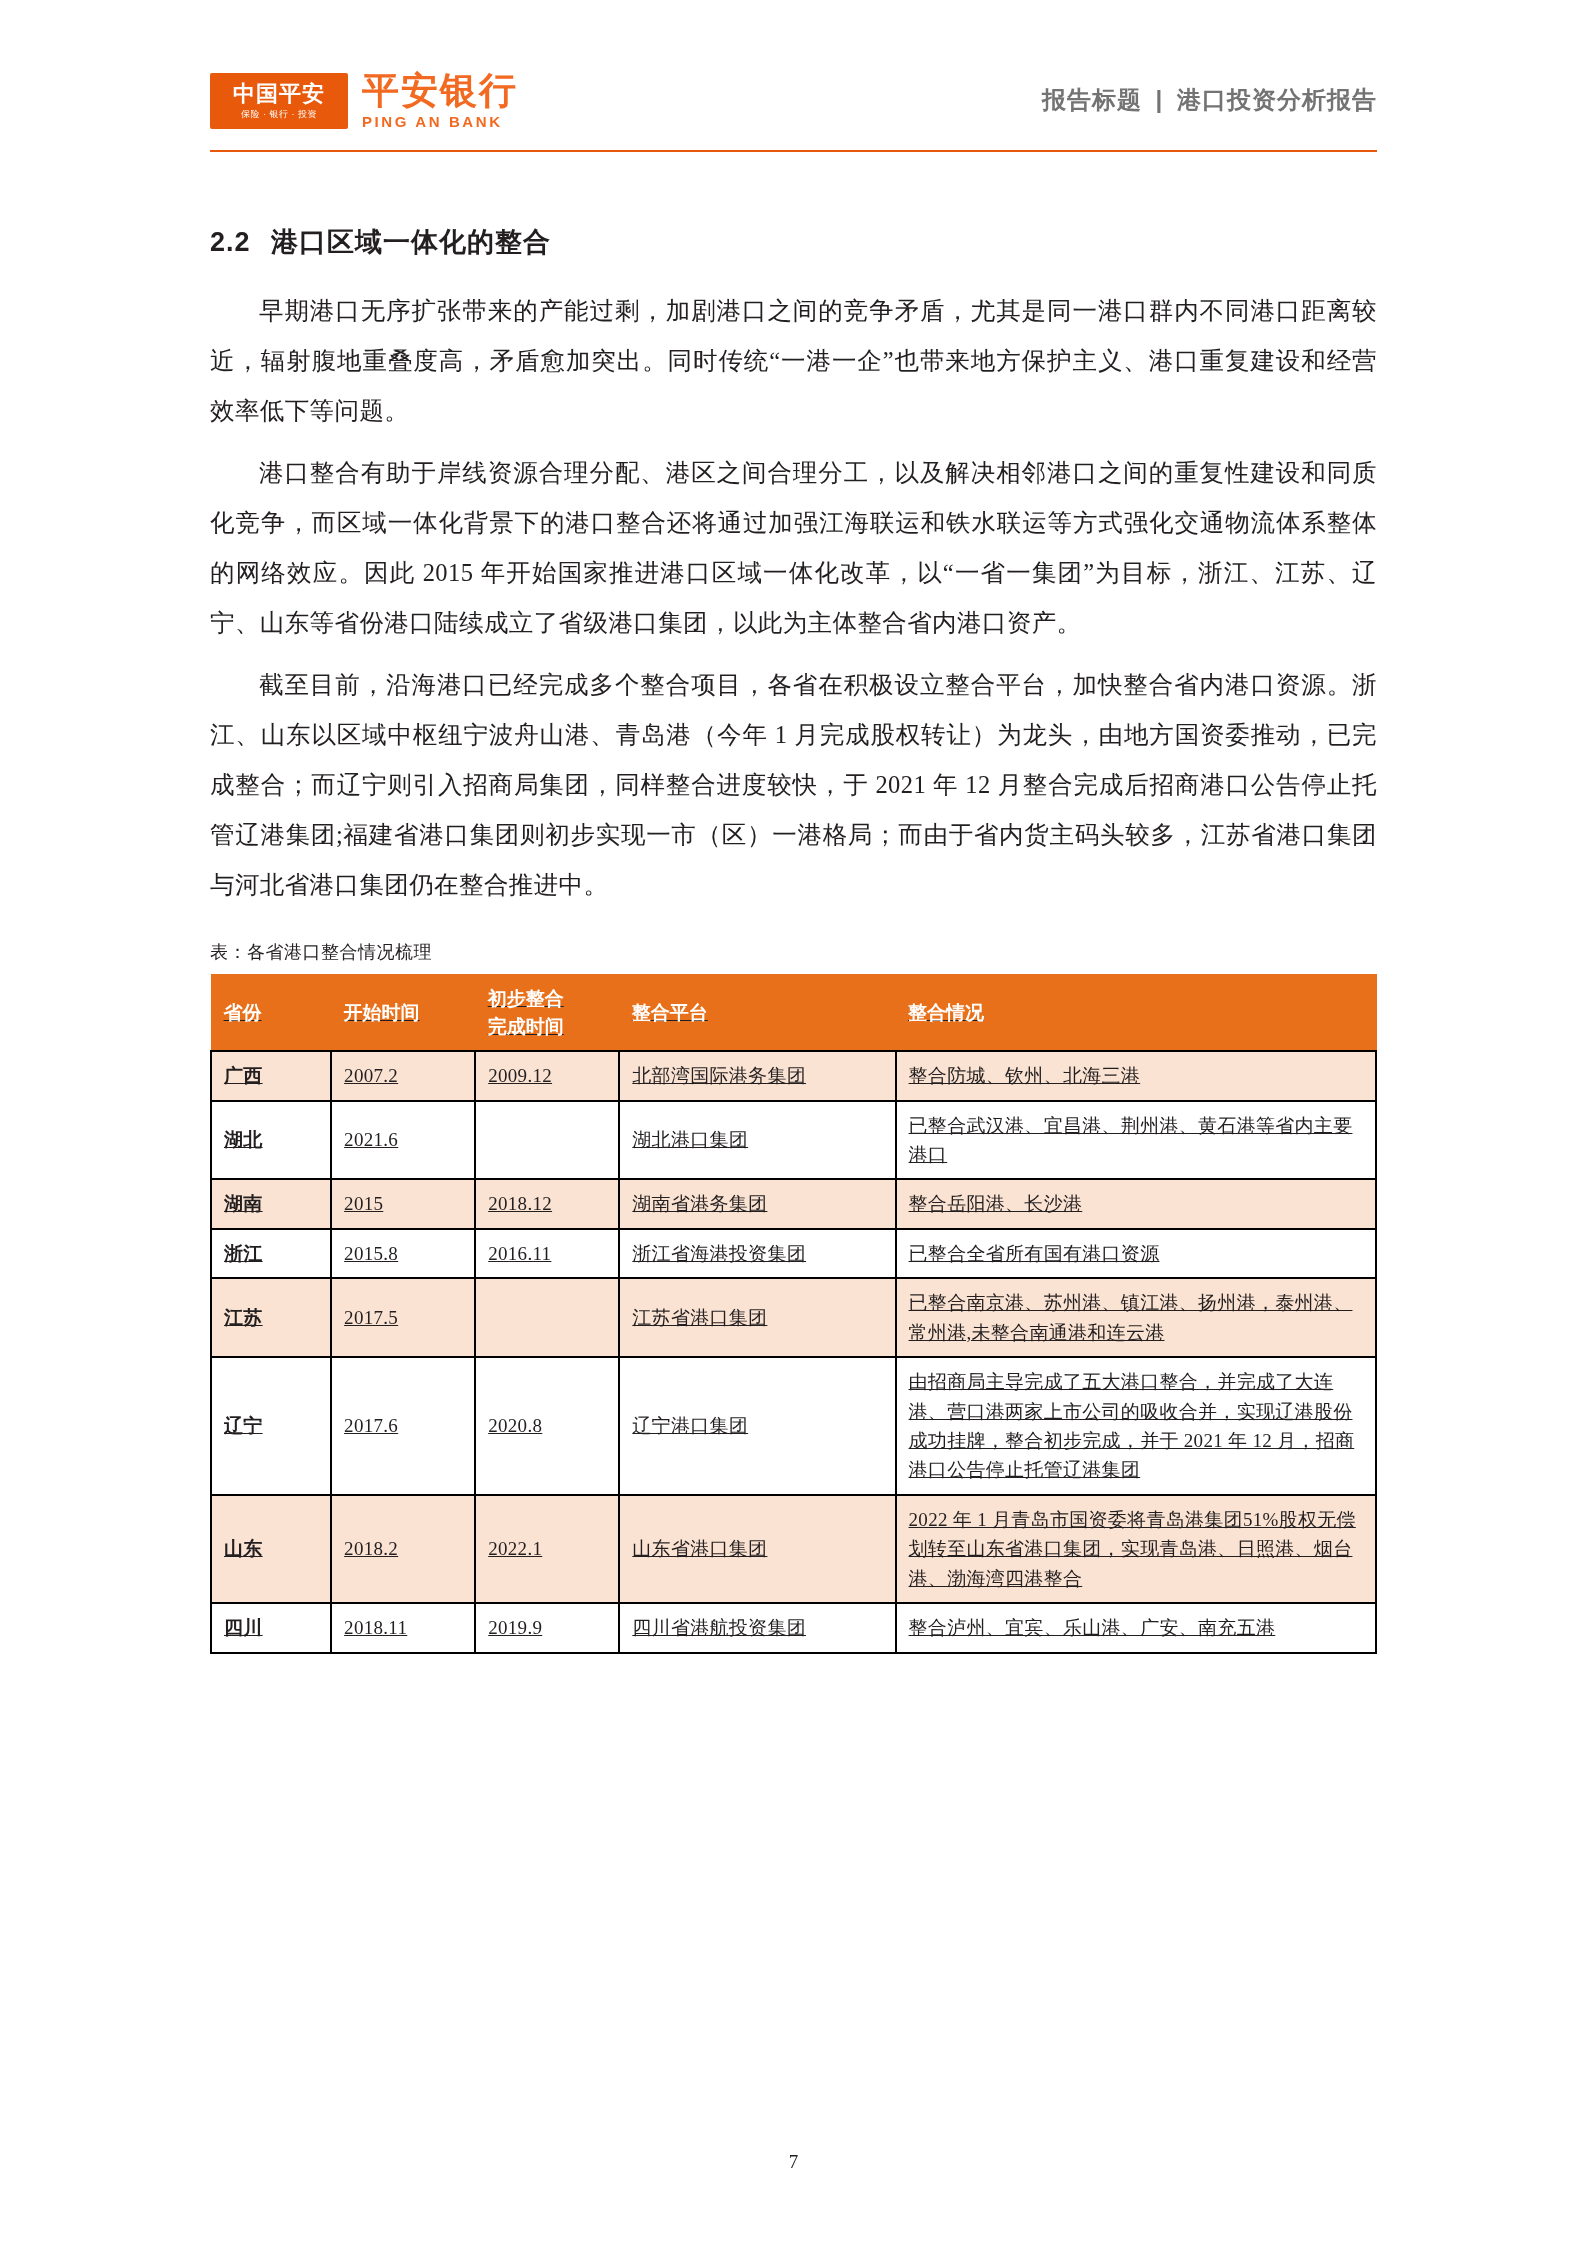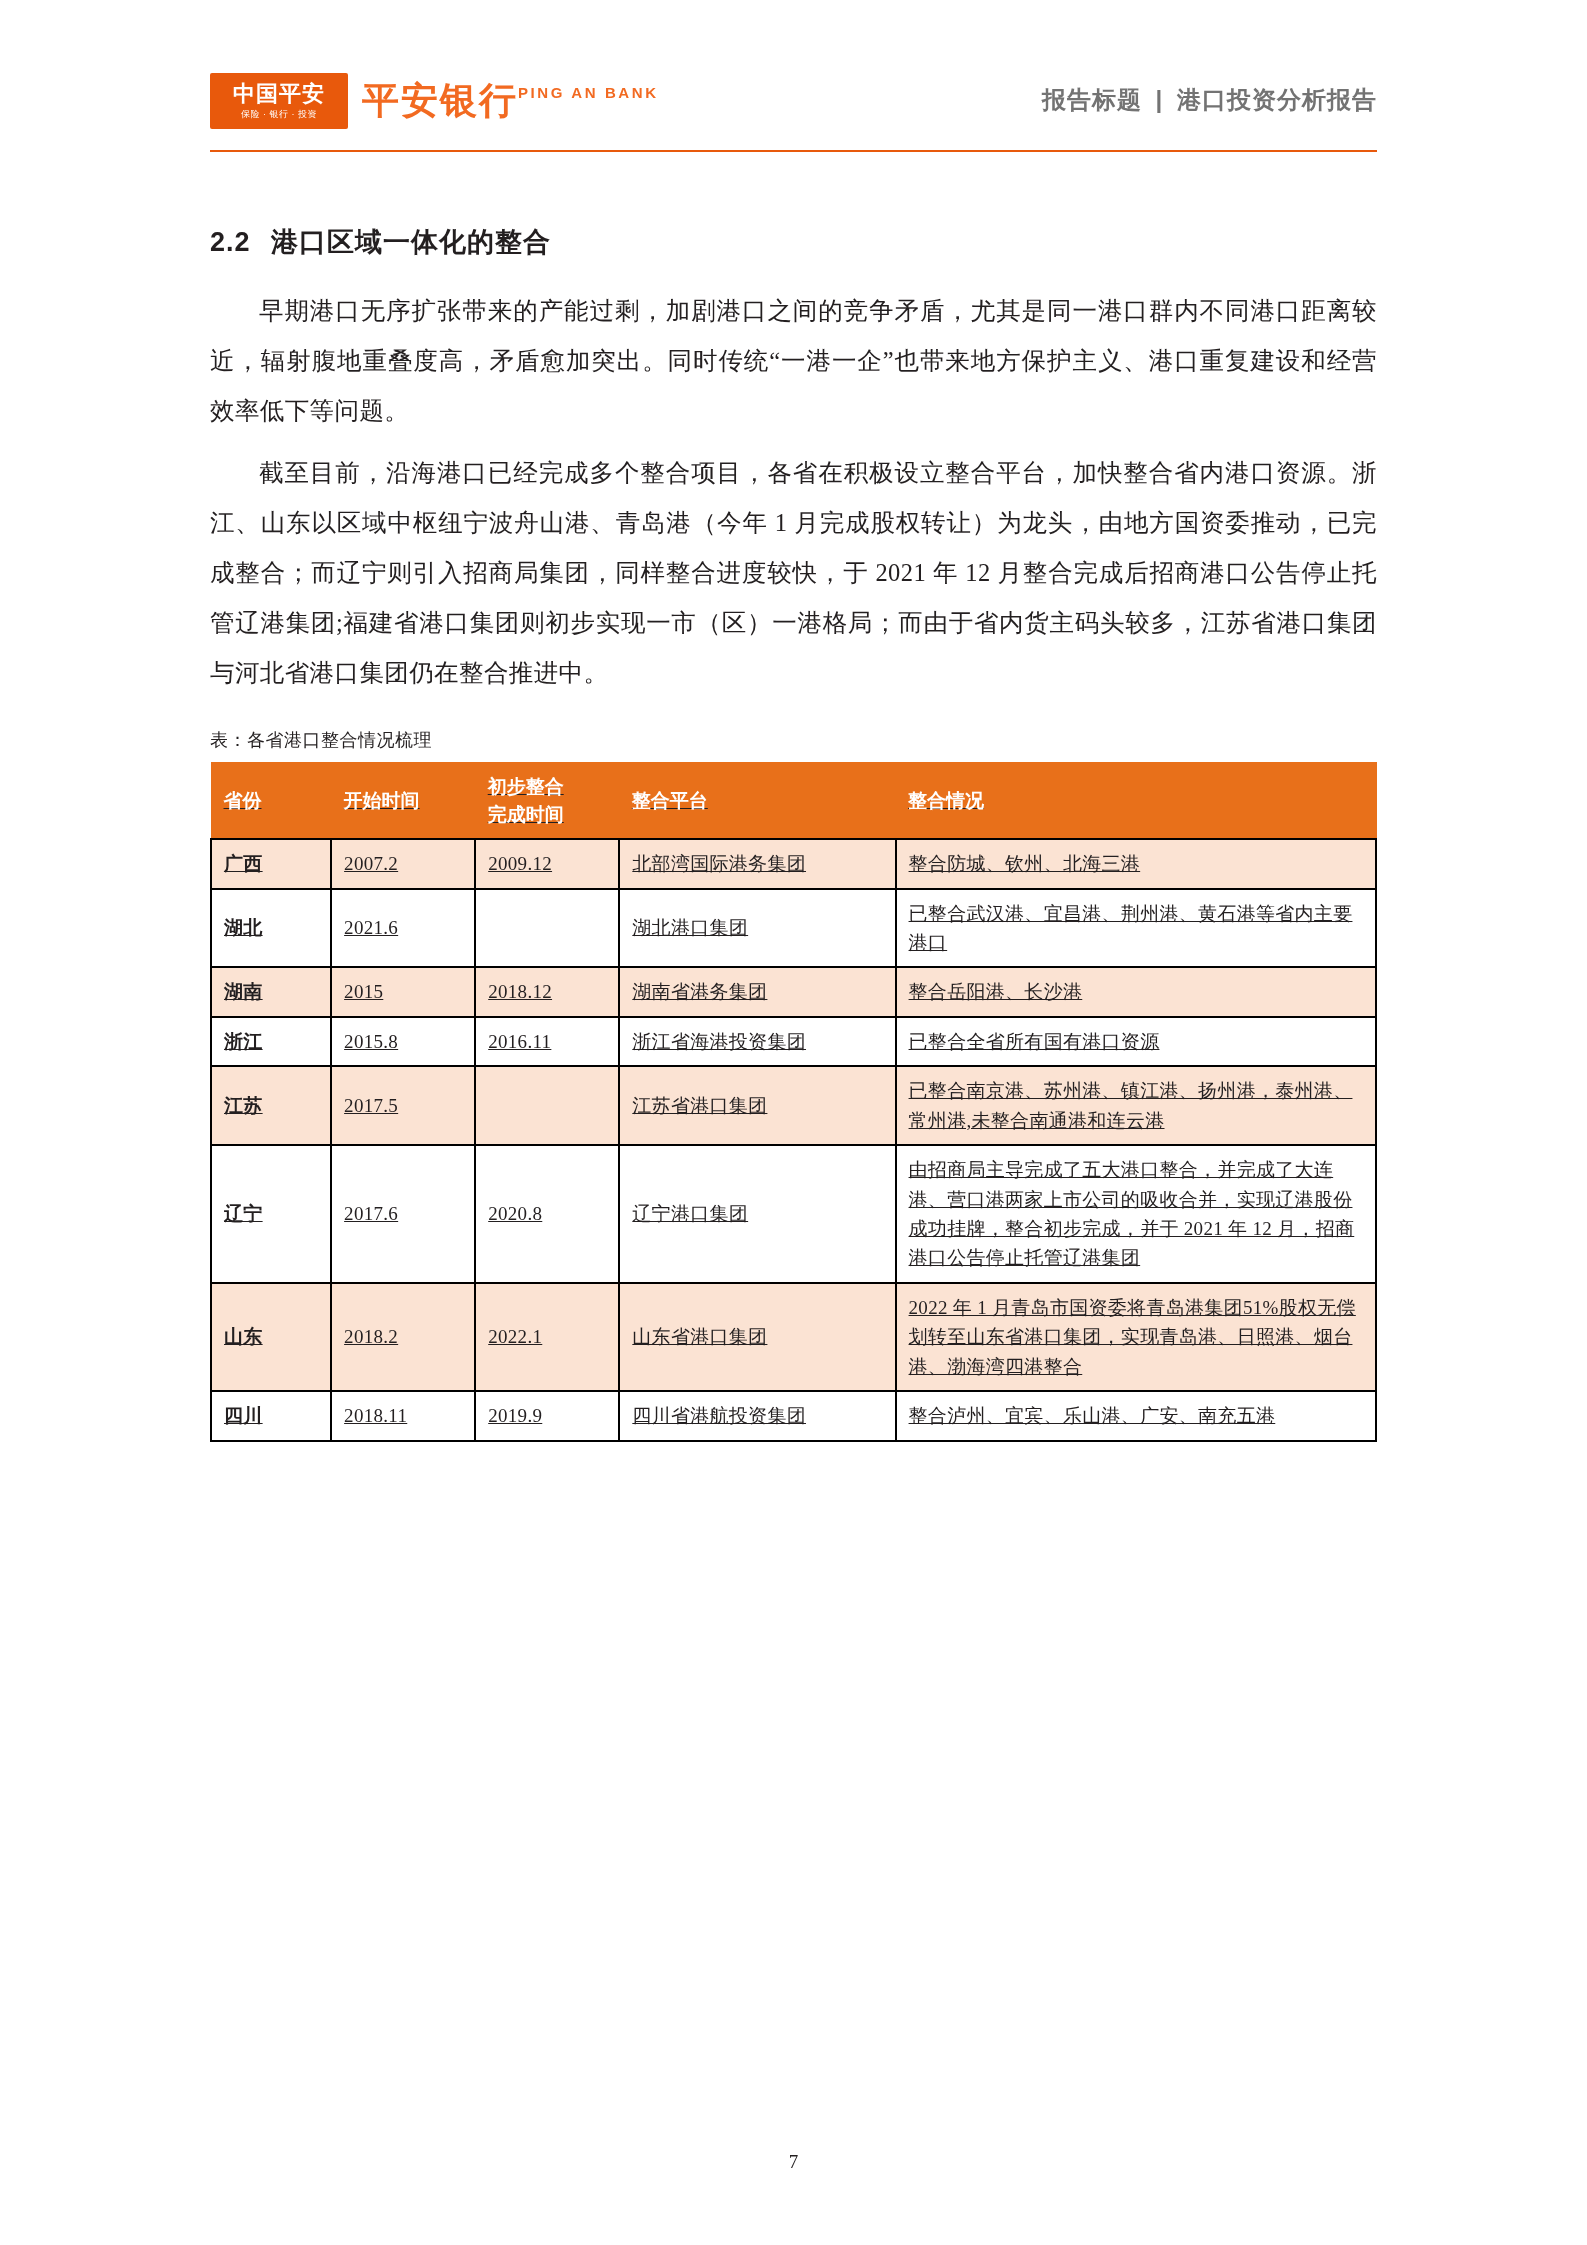--- a/index.html
+++ b/index.html
@@ -55,21 +55,21 @@
     letter-spacing: 1px;
   }
   .logo-mark .lm-bot {
     font-family: "Liberation Sans", sans-serif;
     font-size: 9px;
     letter-spacing: 0.5px;
     margin-top: 4px;
   }
   .logo-text {
     display: flex;
-    flex-direction: row;
+    flex-direction: column;
     justify-content: center;
   }
   .logo-text .lt-cn {
     font-family: "Liberation Sans", sans-serif;
     font-size: 37px;
     font-weight: bold;
     color: #f26a21;
     letter-spacing: 2px;
     line-height: 1.05;
   }
@@ -212,20 +212,21 @@
   <div class="header-rule"></div>
 
   <div class="content">
 
     <h2 class="section-title">
       <span class="num">2.2</span>
       <span>港口区域一体化的整合</span>
     </h2>
 
     <p class="para">早期港口无序扩张带来的产能过剩，加剧港口之间的竞争矛盾，尤其是同一港口群内不同港口距离较近，辐射腹地重叠度高，矛盾愈加突出。同时传统“一港一企”也带来地方保护主义、港口重复建设和经营效率低下等问题。</p>
+    <p class="para">港口整合有助于岸线资源合理分配、港区之间合理分工，以及解决相邻港口之间的重复性建设和同质化竞争，而区域一体化背景下的港口整合还将通过加强江海联运和铁水联运等方式强化交通物流体系整体的网络效应。因此 2015 年开始国家推进港口区域一体化改革，以“一省一集团”为目标，浙江、江苏、辽宁、山东等省份港口陆续成立了省级港口集团，以此为主体整合省内港口资产。</p>
     <p class="para">截至目前，沿海港口已经完成多个整合项目，各省在积极设立整合平台，加快整合省内港口资源。浙江、山东以区域中枢纽宁波舟山港、青岛港（今年 1 月完成股权转让）为龙头，由地方国资委推动，已完成整合；而辽宁则引入招商局集团，同样整合进度较快，于 2021 年 12 月整合完成后招商港口公告停止托管辽港集团;福建省港口集团则初步实现一市（区）一港格局；而由于省内货主码头较多，江苏省港口集团与河北省港口集团仍在整合推进中。</p>
 
     <div class="table-caption">表：各省港口整合情况梳理</div>
 
     <table class="data">
       <colgroup>
         <col class="col1">
           <col class="col2">
           <col class="col3">
           <col class="col4">

